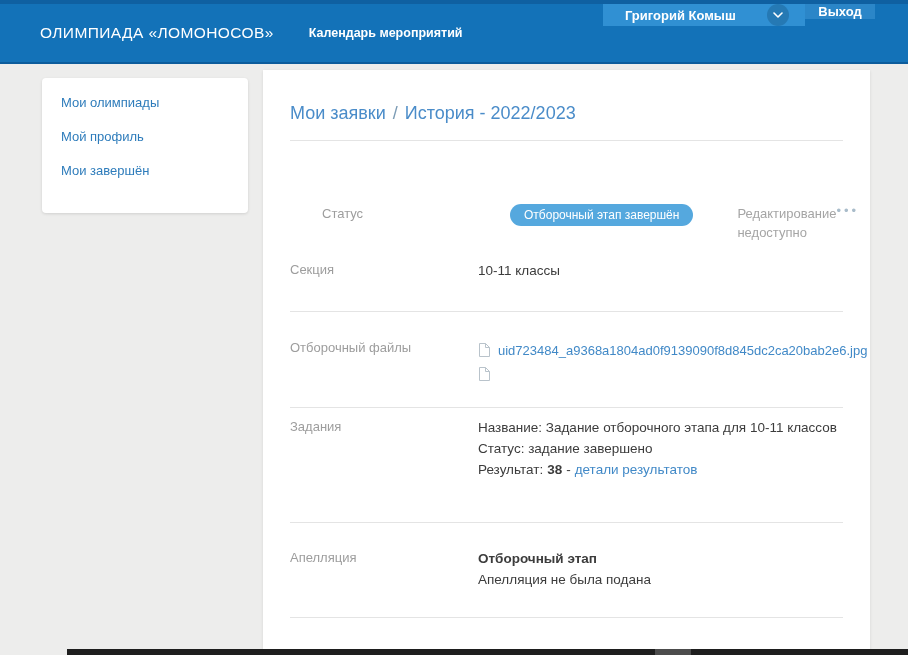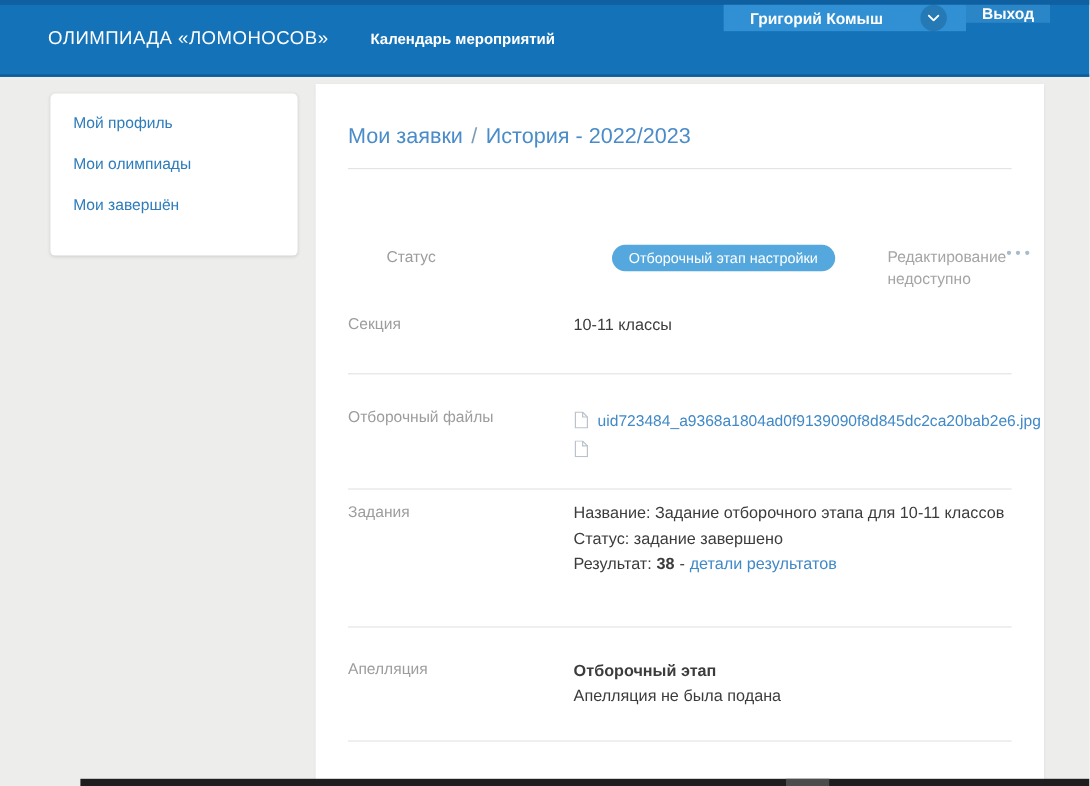--- a/index.html
+++ b/index.html
@@ -102,38 +102,38 @@
           <svg width="10" height="6" viewBox="0 0 10 6">
               <polyline points="1,1 5,5 9,1" fill="none" stroke="#ffffff" stroke-width="1.6" stroke-linecap="round" stroke-linejoin="round"></polyline>
             </svg>
         </span>
       </div>
       <div class="logout">Выход</div>
     </div>
   </header>
 
   <aside class="sidebar-card">
+    <a class="side-link">Мои олимпиады</a>
     <a class="side-link">Мой профиль</a>
-    <a class="side-link">Мои олимпиады</a>
     <a class="side-link">Мои завершён</a>
   </aside>
 
   <main class="main-card">
     <div class="main-inner">
 
       <div class="breadcrumb">
         <a>Мои заявки</a><span class="crumb-sep">/</span><span>История - 2022/2023</span>
       </div>
 
       <hr class="divider">
 
       <div class="row status-row">
         <div class="row-label">Статус</div>
         <div class="row-value">
-          <span class="badge">Отборочный этап настройки</span>
+          <span class="badge">Отборочный этап завершён</span>
         </div>
         <div class="status-note">Редактирование недоступно</div>
         <div class="more-dots">•••</div>
       </div>
 
       <div class="row sekcia-row">
         <div class="row-label">Секция</div>
         <div class="row-value">10-11 классы</div>
       </div>
 

